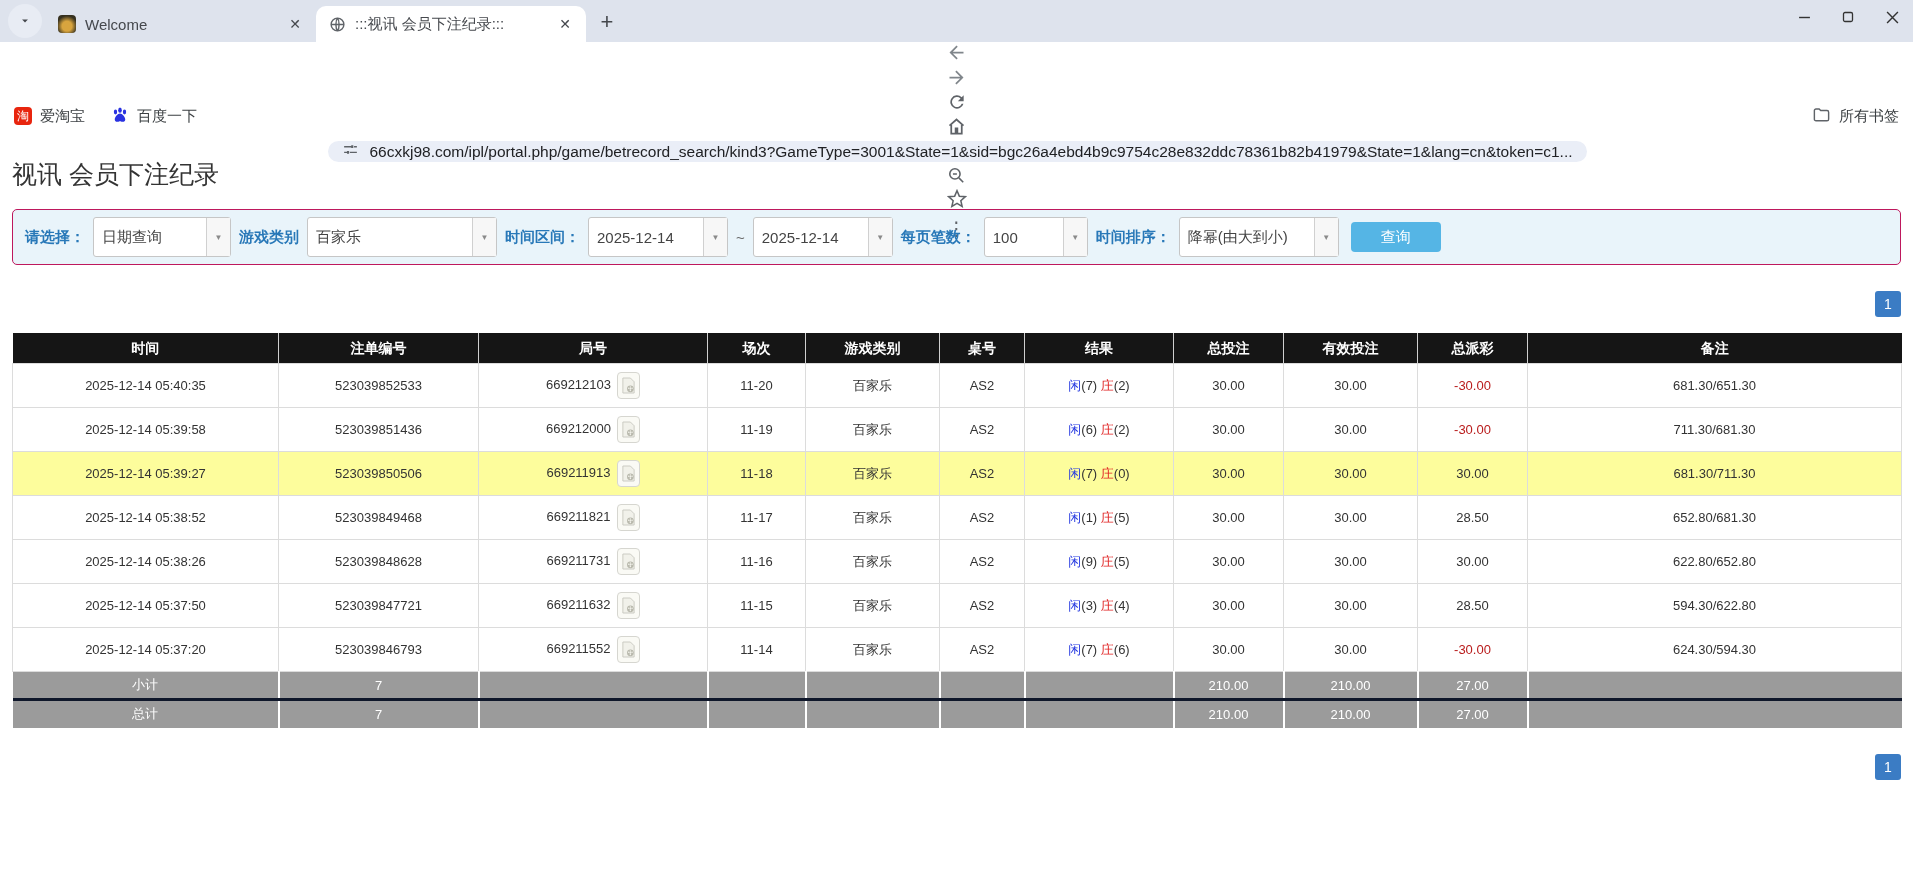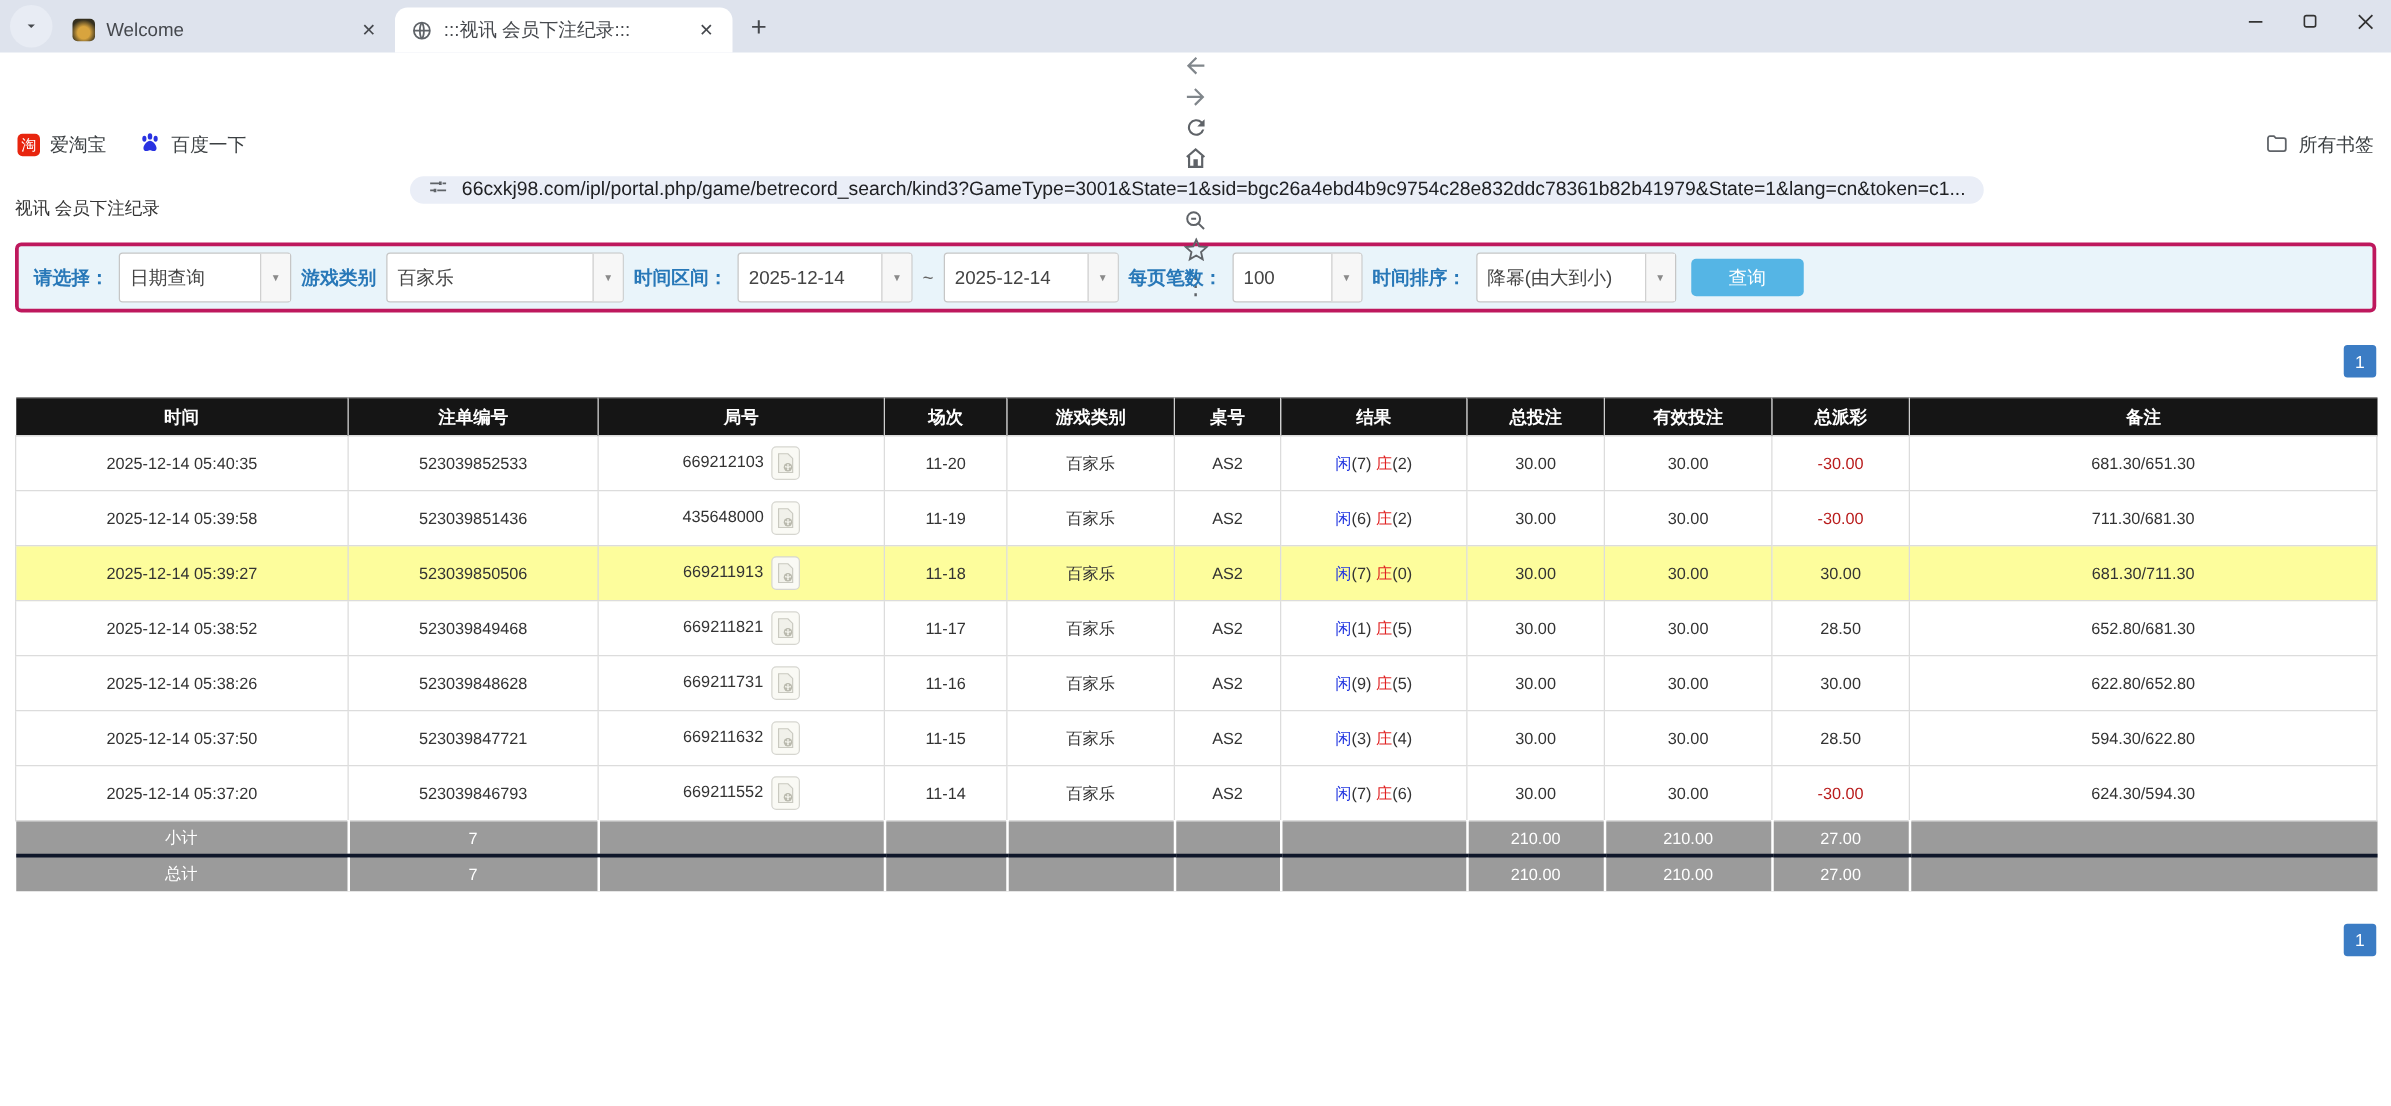--- a/index.html
+++ b/index.html
@@ -36,23 +36,23 @@
 
   .bookmarks { height:40px; background:#fff; display:flex; align-items:center; padding:0 14px; gap:26px;
     font-size:15px; color:#3c4043; }
   .bm { display:flex; align-items:center; gap:8px; }
   .bm-ico.taobao { width:18px; height:18px; background:#e8250e; color:#fff; border-radius:4px;
     font-size:12px; display:flex; align-items:center; justify-content:center; }
   .bm-right { margin-left:auto; display:flex; align-items:center; gap:8px; color:#3c4043; }
 
   
   .page { background:#fff; }
-  .page-title { margin:22px 0 0 12px; font-size:14px; color:#333; font-weight:400; }
-
-  .filter-box { margin:18px 12px 0 12px; height:56px; background:#e9f4fa; border:3px solid #be185d;
+  .page-title { margin:22px 0 0 12px; font-size:25px; color:#333; font-weight:400; }
+
+  .filter-box { margin:18px 12px 0 12px; height:56px; background:#e9f4fa; border:1px solid #be185d;
     border-radius:5px; display:flex; align-items:center; padding:0 12px; gap:8px; font-size:15px; }
   .f-label { color:#2878b8; font-weight:bold; white-space:nowrap; }
   .select { height:40px; background:#fff; border:1px solid #c6c6c6; border-radius:3px;
     display:flex; align-items:center; }
   .sel-text { flex:1; padding:0 8px; color:#444; font-size:15px; white-space:nowrap; overflow:hidden; }
   .sel-arrow { width:24px; height:100%; border-left:1px solid #d0d0d0; background:#f7f7f7;
     color:#8a8a8a; font-size:11px; display:flex; align-items:center; justify-content:center; }
   .tilde { color:#666; }
   .search-btn { height:30px; padding:0 30px; background:#55b5e5; color:#fff; border:none;
     border-radius:4px; font-size:15px; margin-left:4px; }
@@ -298,21 +298,21 @@
     <td class="blue">30.00</td>
     <td>30.00</td>
     <td class="payout neg">-30.00</td>
     <td>681.30/651.30</td>
   </tr>
 
   <tr>
     <td>2025-12-14 05:39:58</td>
     <td>523039851436</td>
     <td>
-      <span>435648000</span><span class="vid-icon">
+      <span>669212000</span><span class="vid-icon">
               <svg width="15" height="17" viewBox="0 0 16 18" fill="none">
                 <path d="M2 1h8l4 4v12H2z" fill="#f1f1ea" stroke="#c9c9c0"></path>
                 <circle cx="10" cy="12.5" r="3.6" fill="#b9b9ad"></circle>
                 <circle cx="10" cy="12.5" r="1" fill="#f1f1ea"></circle>
                 <circle cx="10" cy="10.6" r="0.8" fill="#f1f1ea"></circle>
                 <circle cx="8.2" cy="12" r="0.8" fill="#f1f1ea"></circle>
                 <circle cx="11.8" cy="12" r="0.8" fill="#f1f1ea"></circle>
                 <circle cx="10" cy="14.2" r="0.8" fill="#f1f1ea"></circle>
               </svg>
             </span>

